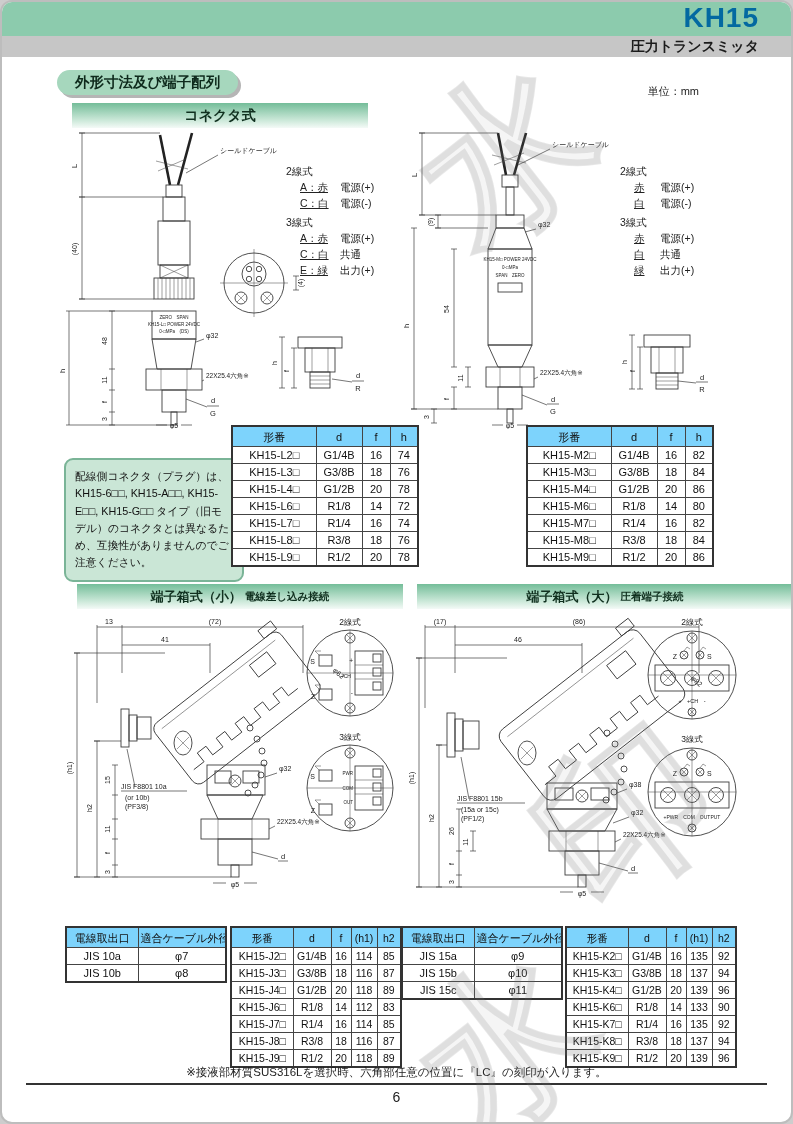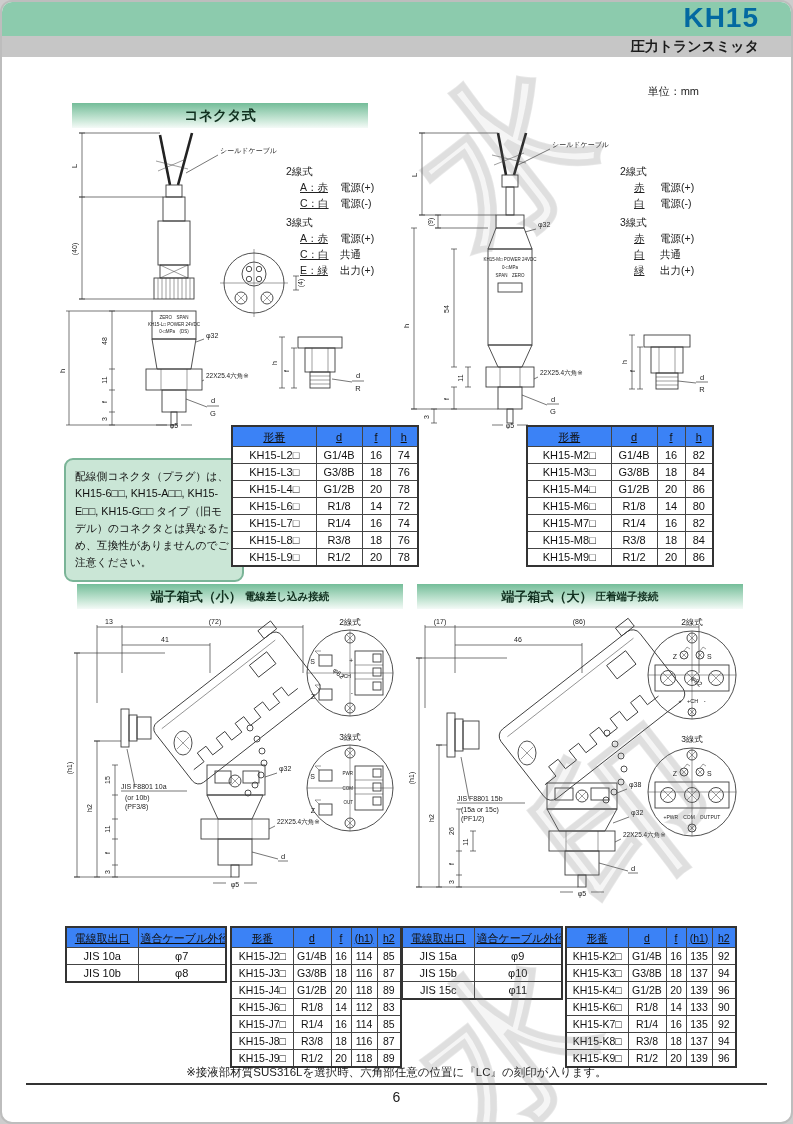--- a/index.html
+++ b/index.html
@@ -20,21 +20,21 @@
   .legend .lt{margin-top:4px;}
   .legend .row{display:flex;padding-left:14px;}
   .legend .pin{width:40px;text-decoration:underline;}
   .legend.narrow .pin{width:26px;}
   .note{position:absolute;left:62px;top:456px;width:158px;background:#cae6d6;border:2px solid #7ab497;
         border-radius:9px;padding:8px 9px;font-size:10.8px;line-height:1.6;color:#111;}
   table.dtable{position:absolute;border-collapse:collapse;background:#fff;font-size:11px;color:#111;
         border:2px solid #333;table-layout:fixed;}
   table.dtable th,table.dtable td{border:1px solid #444;text-align:center;padding:0 2px;height:16px;
         line-height:16px;font-weight:normal;overflow:hidden;white-space:nowrap;}
-  table.dtable th{background:#3b82f6;height:19px;text-decoration:underline;}
+  table.dtable th{background:#7dd3fc;height:19px;}
   table.small-font{font-size:10.5px;}
   .footnote{position:absolute;left:0;right:0;top:1063px;text-align:center;font-size:11.5px;color:#222;}
   .rule{position:absolute;left:24px;right:24px;top:1081px;border-top:2px solid #333;}
   .pageno{position:absolute;left:0;right:0;top:1087px;text-align:center;font-size:14px;color:#222;}
   .draw{position:absolute;}
   .o{fill:none;stroke:#3c3c3c;stroke-width:0.9;}
   .thin{fill:none;stroke:#3c3c3c;stroke-width:0.5;}
   .thick{fill:none;stroke:#222;stroke-width:2.6;}
   .dim{fill:none;stroke:#3c3c3c;stroke-width:0.7;}
   svg text{fill:#222;}
@@ -49,20 +49,21 @@
 <div class="page">
 
   <div class="wm" style="left:420px;top:40px;">水</div>
   <div class="wm" style="left:540px;top:700px;">印</div>
   <div class="wm" style="left:420px;top:930px;">水</div>
 
   <div class="band-green"></div>
   <div class="kh15">KH15</div>
   <div class="band-gray"></div>
   <div class="subtitle">圧力トランスミッタ</div>
+  <div class="section-pill">外形寸法及び端子配列</div>
   <div class="unit">単位：mm</div>
 
   <div class="panel-head" style="left:70px;top:101px;width:296px;">
     <span>コネクタ式</span>
   </div>
 
   <svg class="draw" style="left:58px;top:129px;" width="345" height="298" viewBox="0 0 345 298">
     <g>
       <path class="thick" d="M110,54 L100,4"></path>
         <path class="thick" d="M118,54 L132,2"></path>
@@ -369,21 +370,21 @@
           <td>20</td>
           <td>86</td>
         </tr>
       </tbody>
     </table>
 
   <div class="panel-head" style="left:75px;top:582px;width:326px;font-size:13px;">
     <span>端子箱式（小）</span>
     <span class="sub">電線差し込み接続</span>
   </div>
-  <div class="panel-head" style="left:415px;top:582px;width:326px;font-size:13px;">
+  <div class="panel-head" style="left:415px;top:582px;width:376px;font-size:13px;">
     <span>端子箱式（大）</span>
     <span class="sub">圧着端子接続</span>
   </div>
 
   <svg class="draw" style="left:63px;top:611px;" width="340" height="306" viewBox="0 0 340 306">
     <g>
       <path class="dim" d="M32,12 V90 M57,12 V60 M238,12 V60 M145,30 V60 M32,14 H238 M57,32 H145"></path>
       <text class="t7" x="44" y="11" text-anchor="middle">13</text>
       <text class="t7" x="150" y="11" text-anchor="middle">(72)</text>
       <text class="t7" x="100" y="29" text-anchor="middle">41</text>

